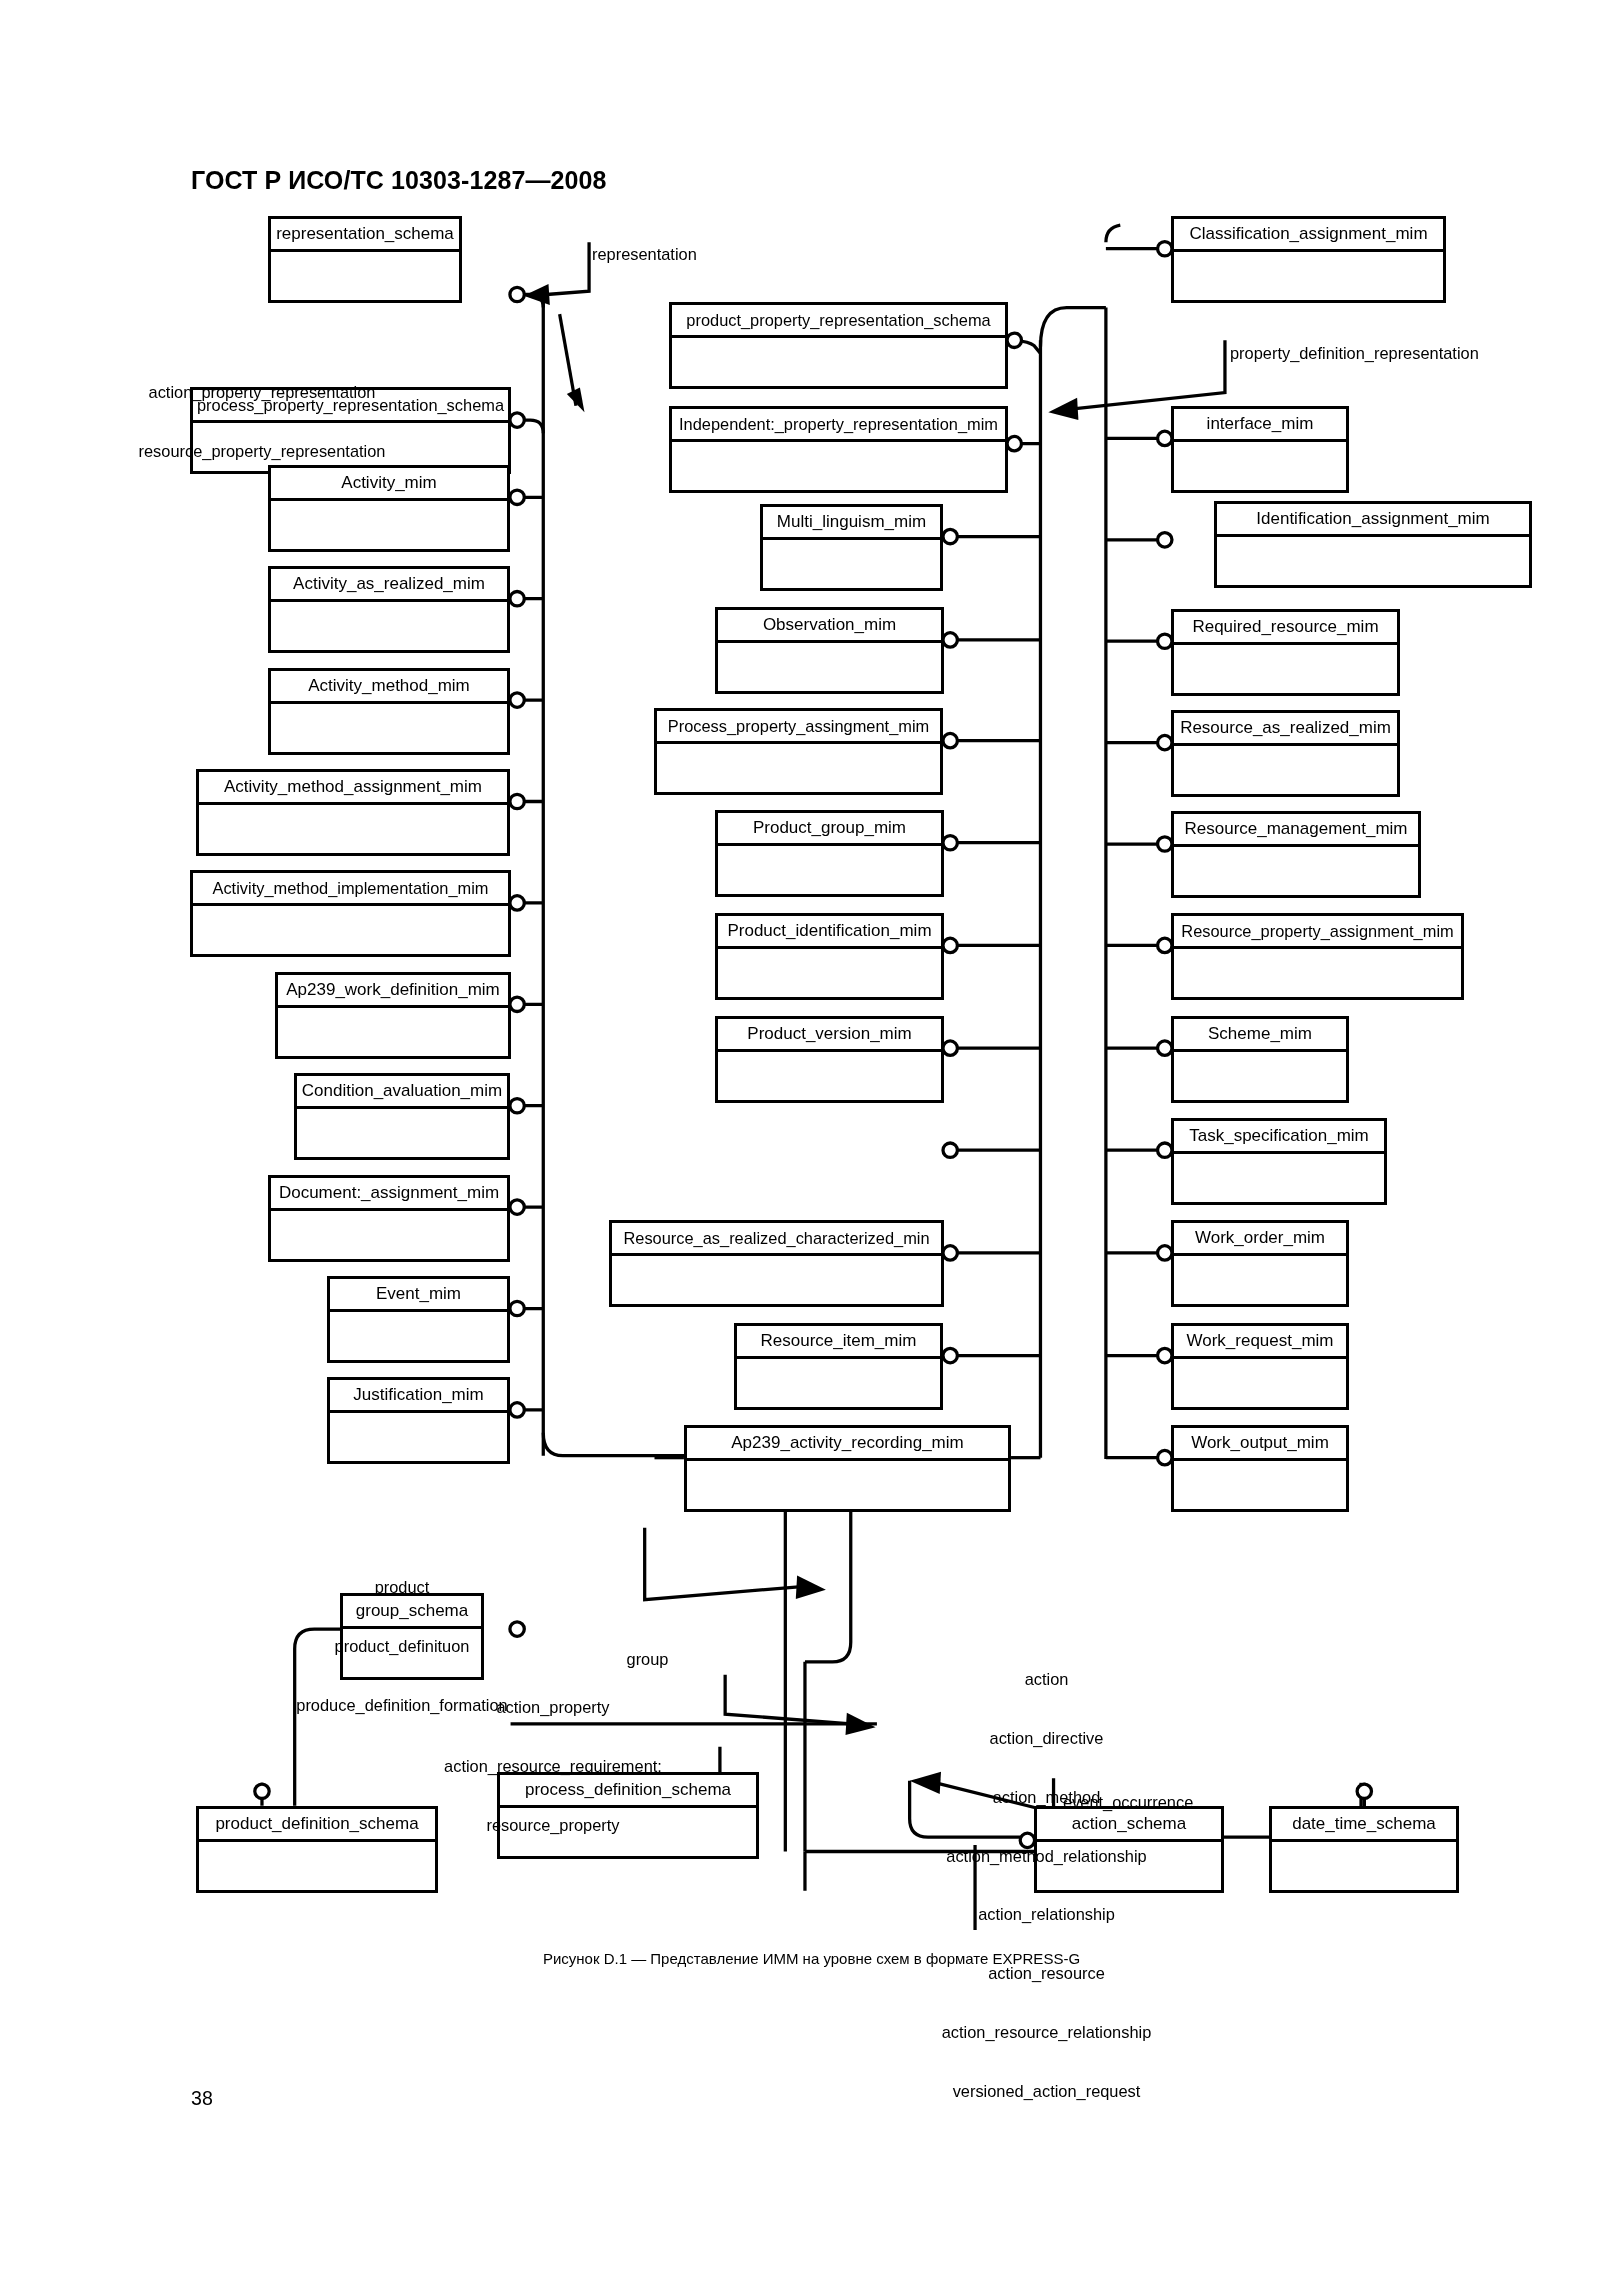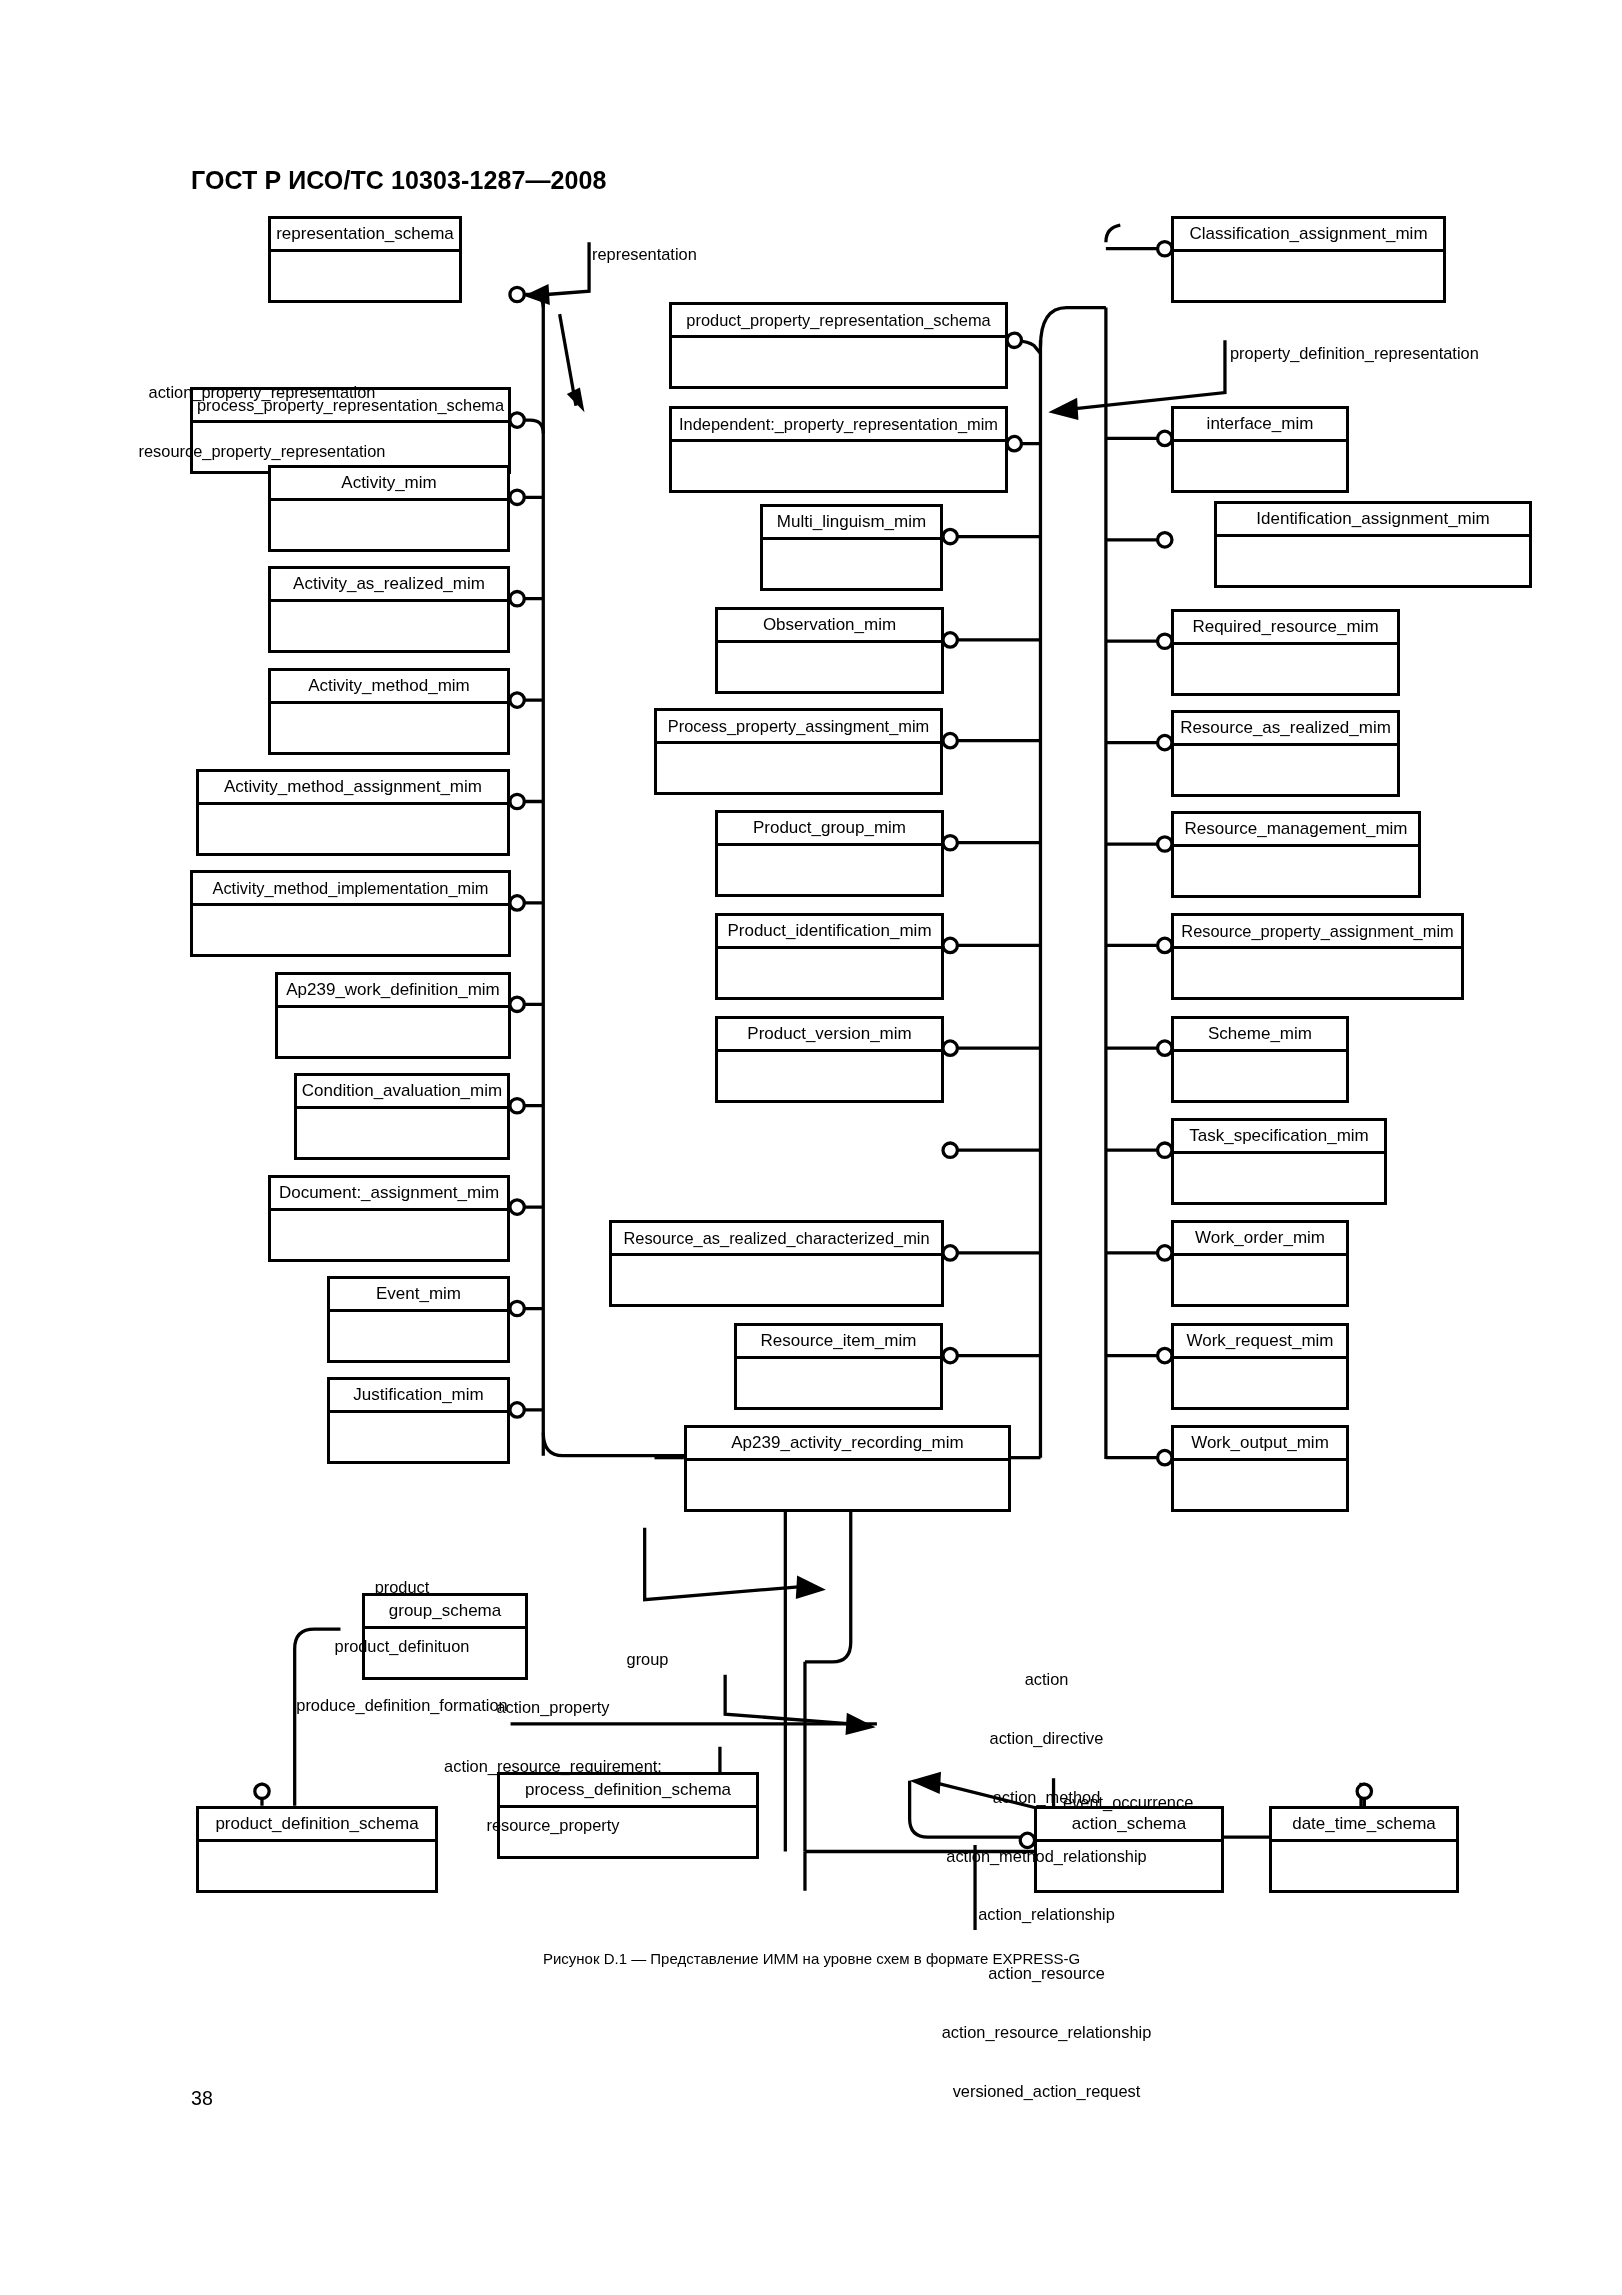--- a/index.html
+++ b/index.html
@@ -351,21 +351,21 @@
     </div>
     <div class="node" style="left:1171px;top:1107px;width:178px;">
       <div class="title">Work_request_mim</div>
       <div class="body"></div>
     </div>
     <div class="node" style="left:1171px;top:1209px;width:178px;">
       <div class="title">Work_output_mim</div>
       <div class="body"></div>
     </div>
 
-    <div class="node" style="left:340px;top:1377px;width:166px;margin-left:22px;">
+    <div class="node" style="left:340px;top:1377px;width:144px;">
       <div class="title">group_schema</div>
       <div class="body"></div>
     </div>
     <div class="node" style="left:196px;top:1590px;width:242px;">
       <div class="title">product_definition_schema</div>
       <div class="body"></div>
     </div>
     <div class="node" style="left:497px;top:1556px;width:262px;">
       <div class="title">process_definition_schema</div>
       <div class="body"></div>

